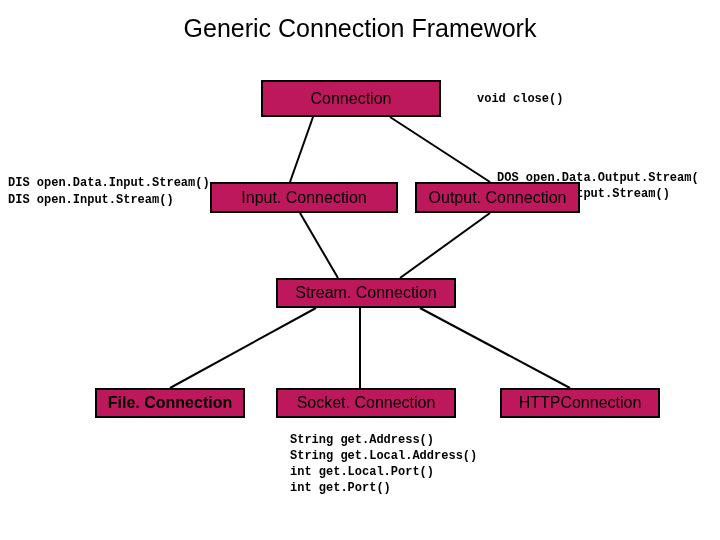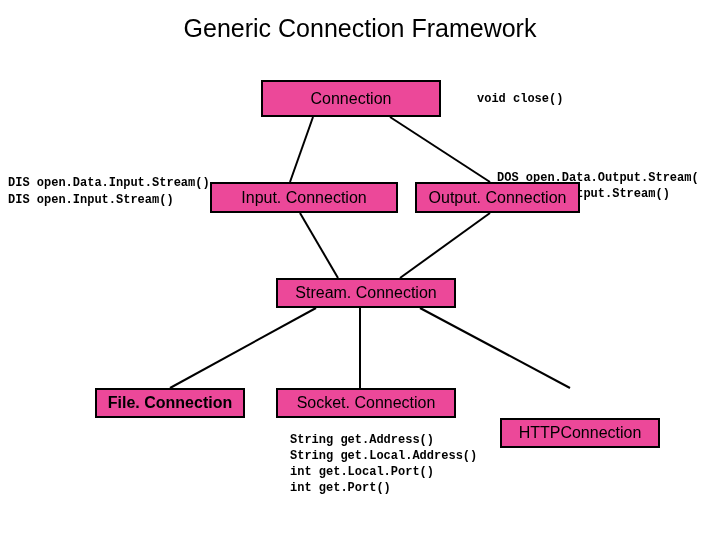--- a/index.html
+++ b/index.html
@@ -15,21 +15,21 @@
     position: absolute;
     left: 0; right: 0;
     top: 14px;
     text-align: center;
     font-size: 25px;
     font-weight: 400;
     color: #000;
   }
   .box {
     position: absolute;
-    background: #ec4899;
+    background: #be185d;
     border: 2px solid #000;
     display: flex;
     align-items: center;
     justify-content: center;
     font-size: 16px;
     color: #000;
   }
   .code-label {
     position: absolute;
     font-family: "Courier New", Courier, monospace;
@@ -77,18 +77,18 @@
 <div class="box" style="left:210px; top:182px; width:188px; height:31px;">Input. Connection</div>
 
 <div class="code-label" style="left:497px; top:170px;">DOS open.Data.Output.Stream(</div>
 <div class="code-label" style="left:497px; top:186px;">DOS open.Output.Stream()</div>
 <div class="box" style="left:415px; top:182px; width:165px; height:31px;">Output. Connection</div>
 
 <div class="box" style="left:276px; top:278px; width:180px; height:30px;">Stream. Connection</div>
 
 <div class="box" style="left:95px; top:388px; width:150px; height:30px;font-weight:bold;">File. Connection</div>
 <div class="box" style="left:276px; top:388px; width:180px; height:30px;">Socket. Connection</div>
-<div class="box" style="left:500px; top:388px; width:160px; height:30px;margin-top:30px;">HTTPConnection</div>
+<div class="box" style="left:500px; top:388px; width:160px; height:30px;">HTTPConnection</div>
 
 <div class="code-label" style="left:290px; top:432px;">String get.Address()</div>
 <div class="code-label" style="left:290px; top:448px;">String get.Local.Address()</div>
 <div class="code-label" style="left:290px; top:464px;">int get.Local.Port()</div>
 <div class="code-label" style="left:290px; top:480px;">int get.Port()</div>
 
 </body></html>

